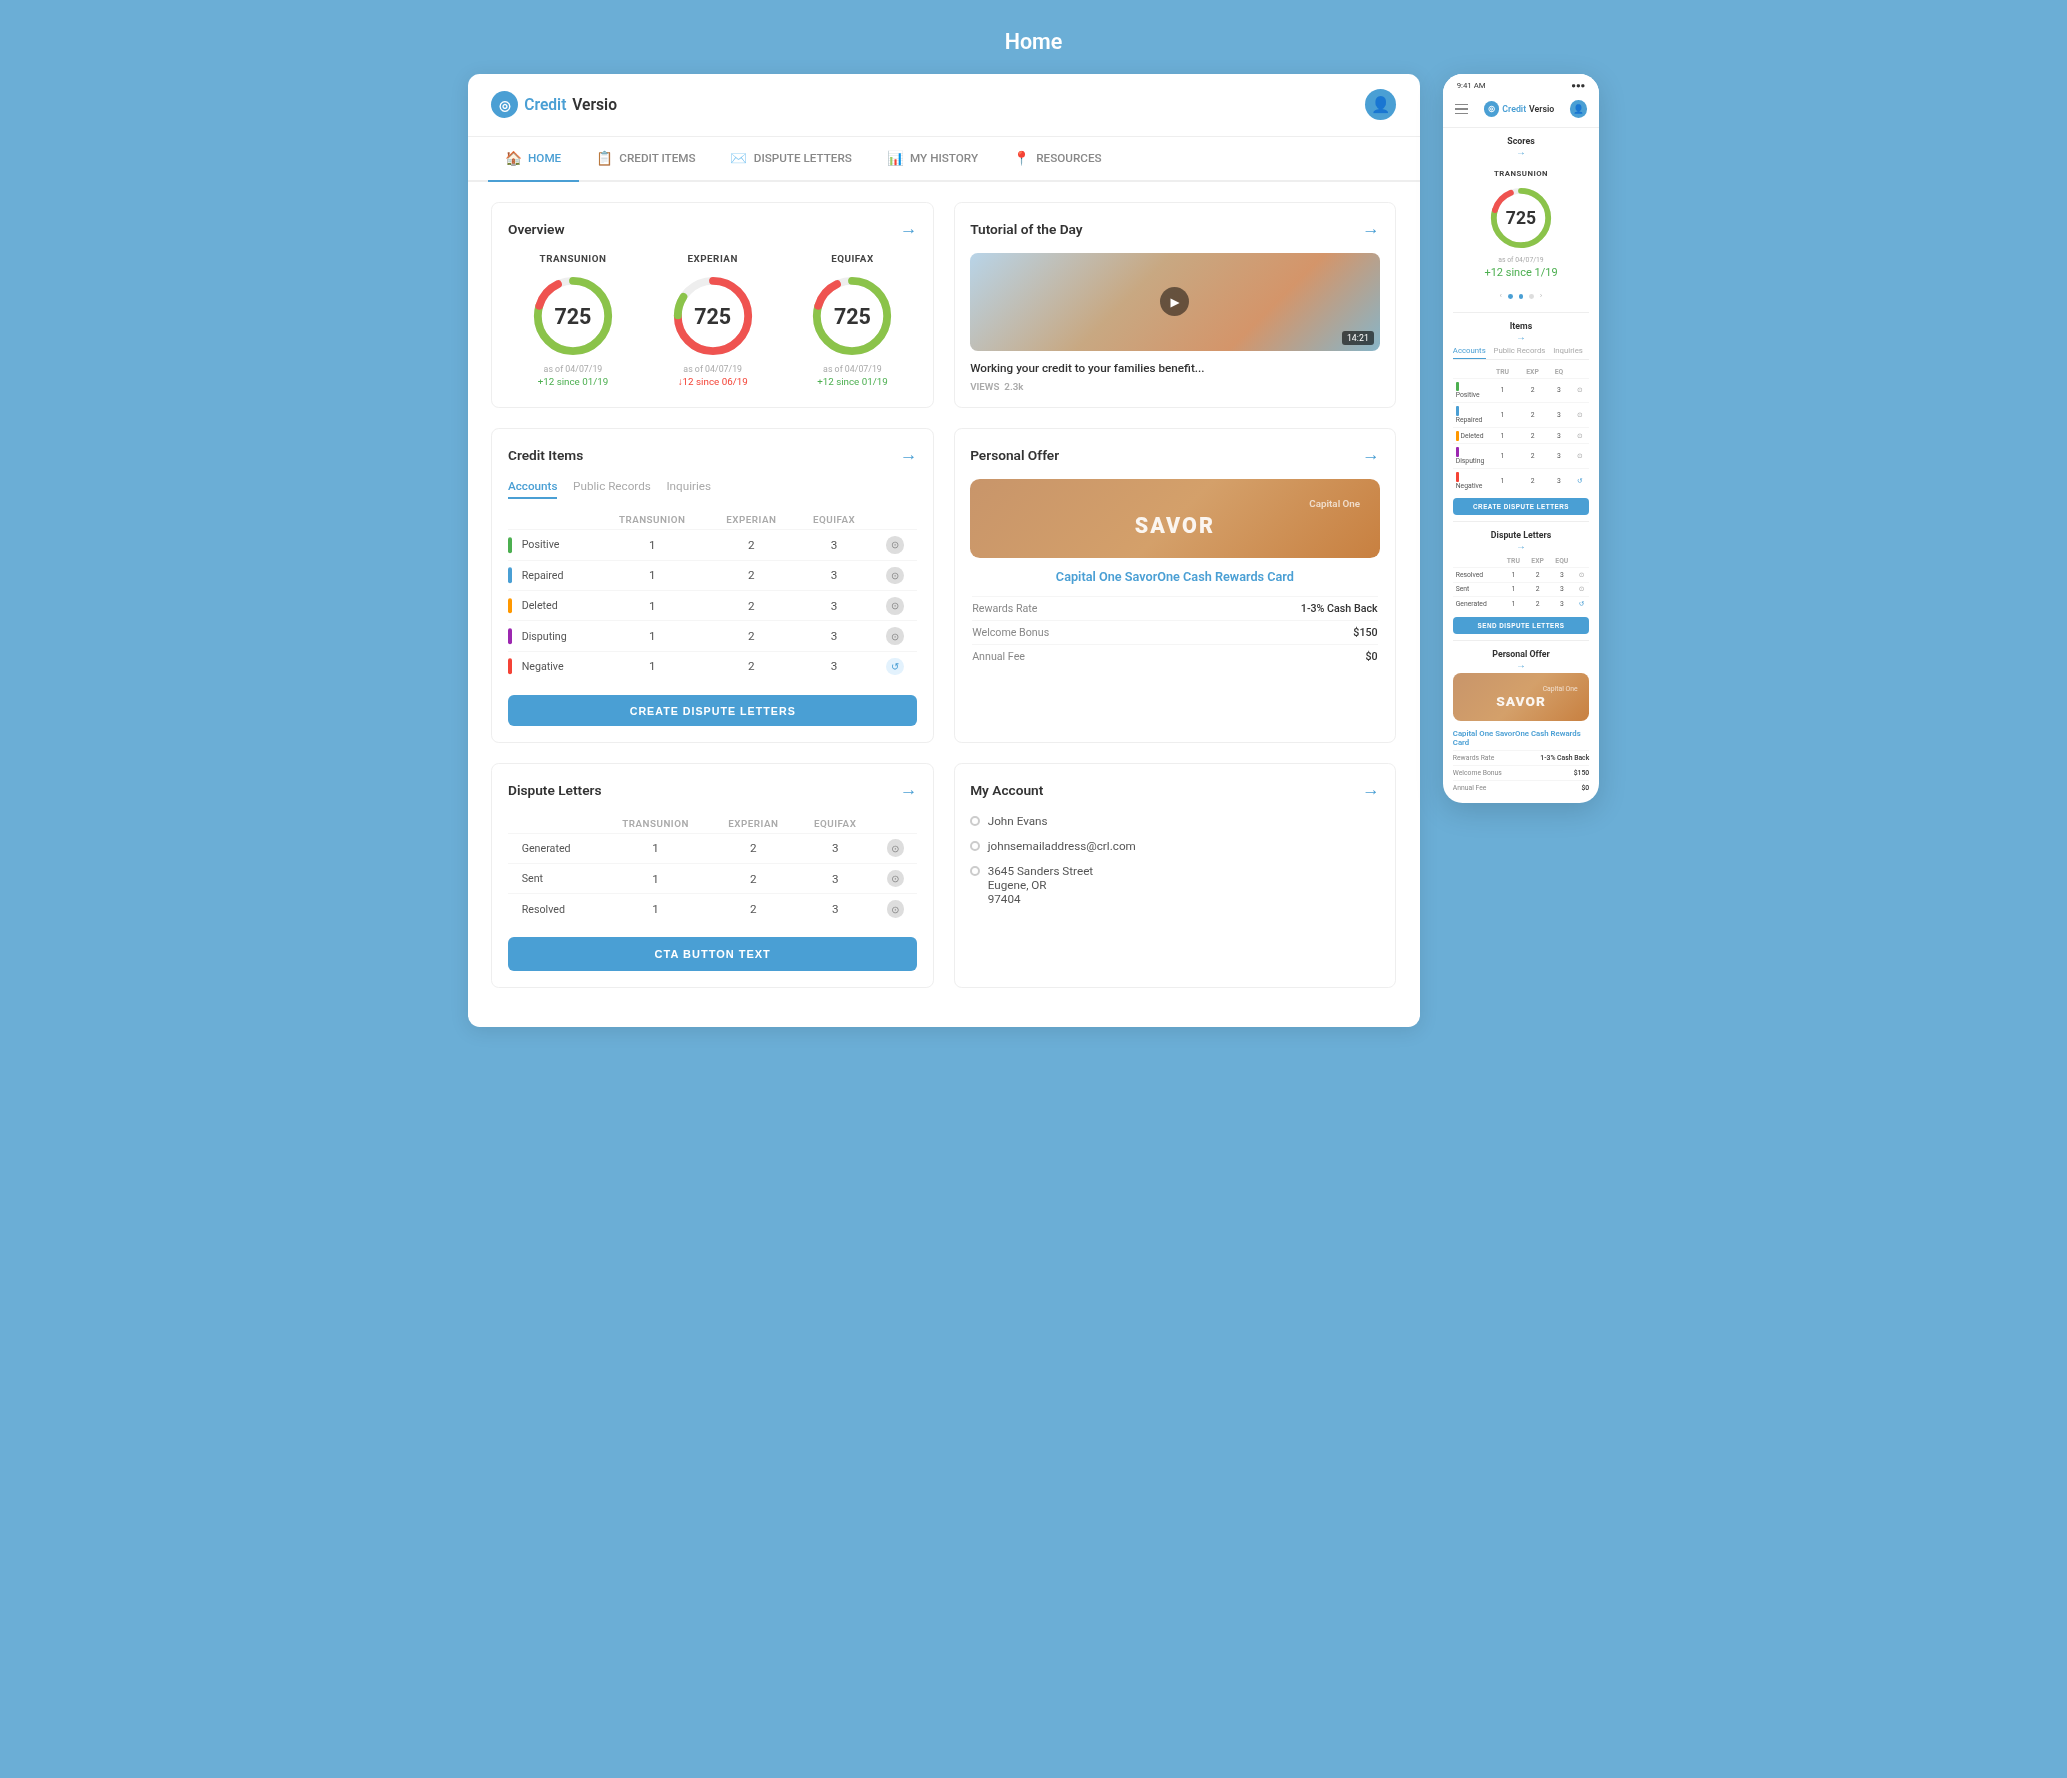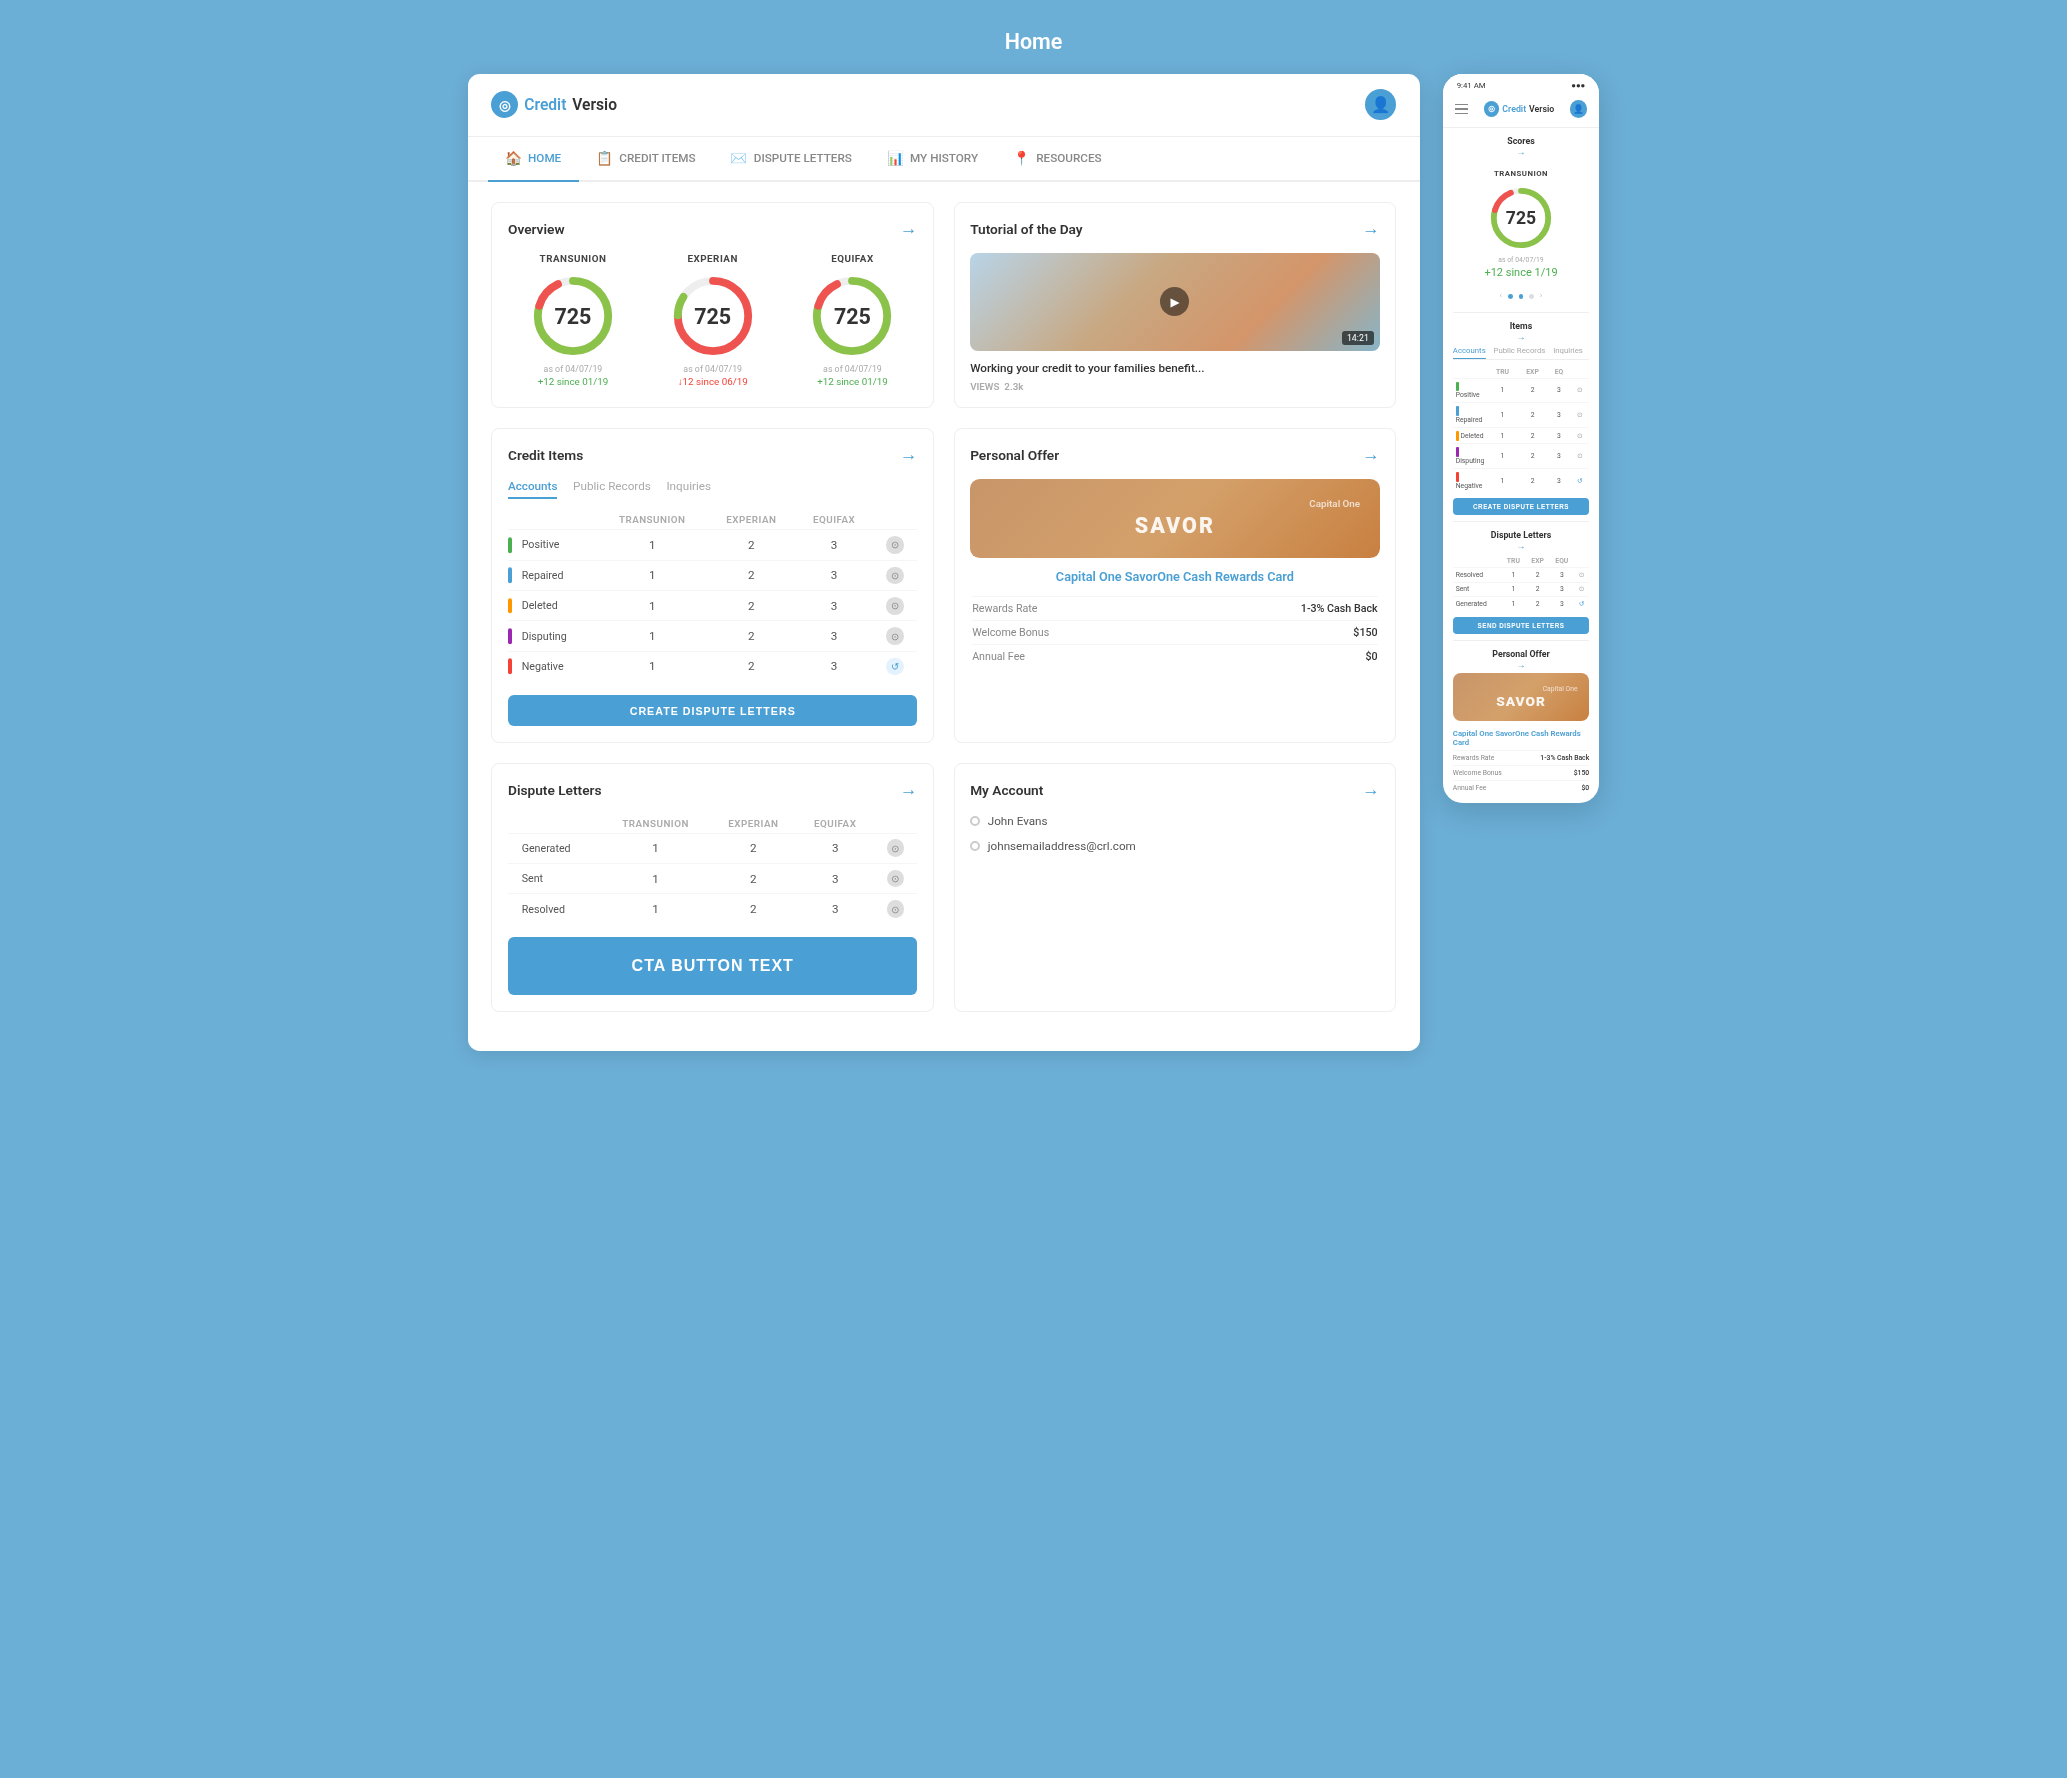--- a/index.html
+++ b/index.html
@@ -302,26 +302,26 @@
       border-radius: 5.9px;
       font-size: 10.7px;
       font-weight: 600;
       letter-spacing: 1px;
       cursor: pointer;
       margin-top: 13.7px;
       text-transform: uppercase;
     }
     .btn-cta {
       width: 100%;
-      padding: 20px;
+      padding: 11px;
       background: #4a9fd4;
       color: white;
       border: none;
       border-radius: 5.9px;
-      font-size: 16px;
+      font-size: 11px;
       font-weight: 600;
       letter-spacing: 1px;
       cursor: pointer;
       margin-top: 13.7px;
       text-transform: uppercase;
       text-align: center;
     }
 
     
     .offer-card {
@@ -873,20 +873,28 @@
           </div>
           <div class="account-info">
             <div class="account-row">
               <div class="account-dot"></div>
               <span>John Evans</span>
             </div>
             <div class="account-row">
               <div class="account-dot"></div>
               <span>johnsemailaddress@crl.com</span>
             </div>
+            <div class="account-row">
+              <div class="account-dot"></div>
+              <div>
+                <div>3645 Sanders Street</div>
+                <div>Eugene, OR</div>
+                <div>97404</div>
+              </div>
+            </div>
           </div>
         </div>
       </div>
 
     </div>
   </div>
 
   <div class="mobile-card">
 
     <div class="mobile-status-bar">

